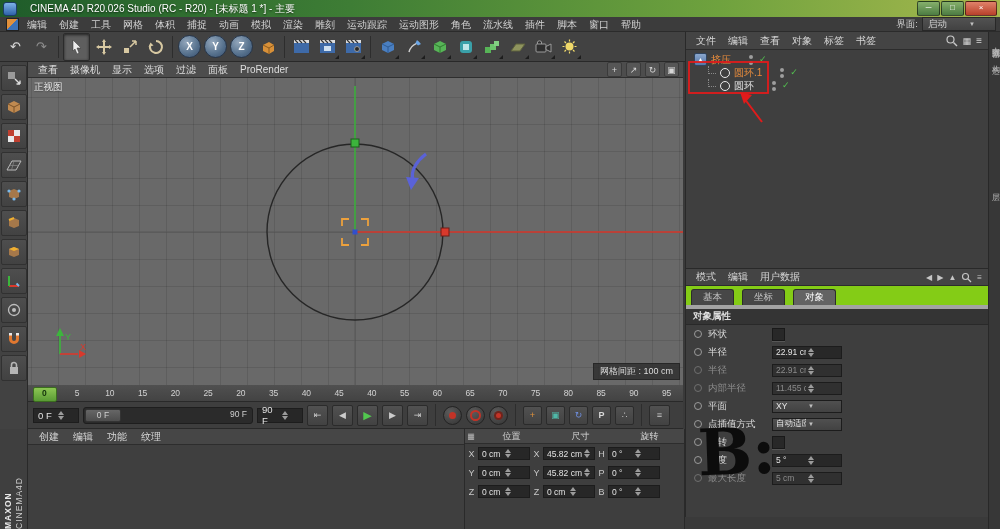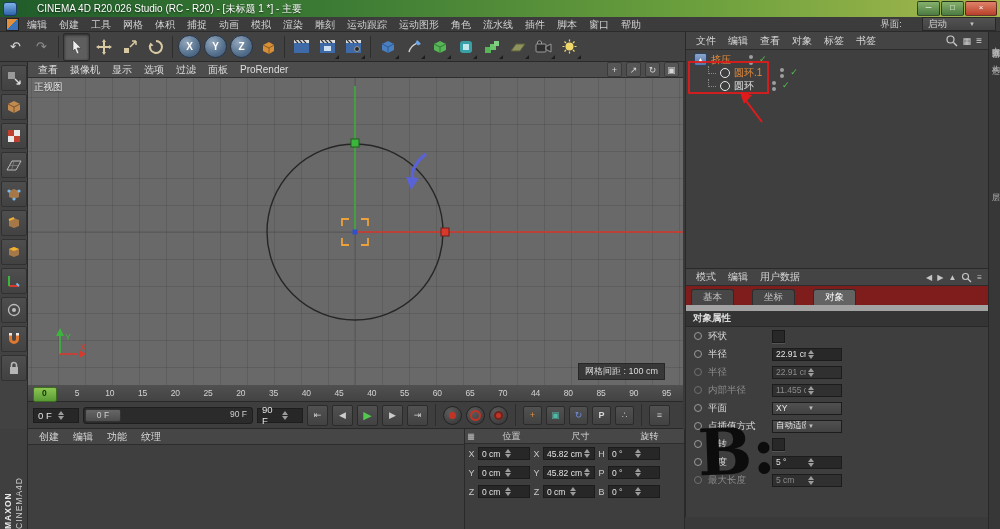--- a/index.html
+++ b/index.html
@@ -5,31 +5,31 @@
   html,body{margin:0;padding:0;background:#222}
   #root{position:relative;width:1000px;height:529px;background:#3a3a3a;
     font-family:"Liberation Sans",sans-serif;color:#d6d6d6;overflow:hidden;
     -webkit-font-smoothing:antialiased}
   .abs{position:absolute}
   
   .titlebar{left:0;top:0;width:1000px;height:17px;
     background:linear-gradient(90deg,#1f5c2a 0%,#3e7d35 35%,#6fa23e 72%,#a7b84e 100%);
     display:flex;align-items:center;padding:0 3px;box-sizing:border-box}
   .applogo{width:12px;height:12px;border-radius:3px;background:linear-gradient(#7db2e8,#2d62a8);border:1px solid #1c3c66}
-  .title-text{font-size:10px;color:#fff;text-shadow:0 1px 2px rgba(0,0,0,.65);margin-left:20px;flex:1;white-space:nowrap;overflow:hidden}
+  .title-text{font-size:10px;color:#fff;text-shadow:0 1px 2px rgba(0,0,0,.65);margin-left:13px;flex:1;white-space:nowrap;overflow:hidden}
   .win-btn{width:21px;height:13px;margin-left:1px;border:1px solid rgba(0,0,0,.55);border-radius:2px;
     font-size:8px;line-height:11px;text-align:center;color:#fff;background:linear-gradient(#86b06c,#4c7c42)}
   .win-btn.close{background:linear-gradient(#e0826a,#b8402a);width:30px}
   
   .menubar{left:0;top:17px;width:1000px;height:15px;background:#3c3c3c;border-bottom:1px solid #2b2b2b;
     display:flex;align-items:center;font-size:10px;color:#d2d2d2;box-sizing:border-box;padding:0 4px}
   .menubar .items{display:flex;align-items:center}
   .mi{padding:0 6px;line-height:15px;white-space:nowrap}
   .cubeico{width:11px;height:11px;margin:0 2px;background:linear-gradient(135deg,#e0903c 50%,#3c72b8 50%);border:1px solid #222}
-  .ifgroup{margin-left:auto;display:flex;align-items:center;gap:20px;font-size:9.5px}
+  .ifgroup{margin-left:auto;display:flex;align-items:center;gap:4px;font-size:9.5px}
   .if-dd{background:linear-gradient(#525252,#424242);border:1px solid #282828;padding:0 5px;height:12px;line-height:12px;
     display:flex;align-items:center;gap:22px;min-width:62px}
   .caret{font-size:6px;color:#c0c0c0;line-height:1}
   
   .toolbar{left:0;top:32px;width:685px;height:30px;background:#424242;border-bottom:1px solid #292929;
     display:flex;align-items:center;padding:0 3px;box-sizing:border-box;gap:1px}
   .tb{width:25px;height:26px;border-radius:2px;display:flex;align-items:center;justify-content:center;position:relative;flex:none}
   .tb.pressed{background:#5e5e5e;box-shadow:inset 0 1px 3px #222;border:1px solid #2b2b2b}
   .tsep{width:1px;height:22px;background:#2d2d2d;margin:0 3px;flex:none}
   .fly::after{content:"";position:absolute;right:1px;bottom:1px;border-left:4px solid transparent;border-bottom:4px solid #1d1d1d}
@@ -54,21 +54,21 @@
   .vpmenu .items{display:flex}
   .vpm{padding:0 6px;line-height:16px}
   .vpicons{margin-left:auto;display:flex;gap:4px;align-items:center}
   .vpi{width:13px;height:13px;display:flex;align-items:center;justify-content:center;font-size:9px;color:#d6d6d6;
     background:#565656;border:1px solid #3a3a3a;border-radius:2px}
   .vpcanvas{position:relative;height:307px;background-color:#696969;overflow:hidden;
     background-image:linear-gradient(to right,rgba(0,0,0,.10) 1px,transparent 1px),
                      linear-gradient(to bottom,rgba(0,0,0,.10) 1px,transparent 1px);
     background-size:27px 27px;background-position:3px 19px}
   .viewlabel{position:absolute;left:6px;top:3px;font-size:9.5px;color:#ebebeb;text-shadow:0 1px 1px #444}
-  .gridlabel{position:absolute;right:18px;bottom:5px;background:rgba(44,44,44,.8);border:1px solid #272727;
+  .gridlabel{position:absolute;right:3px;bottom:5px;background:rgba(44,44,44,.8);border:1px solid #272727;
     font-size:9px;color:#dcdcdc;padding:1px 6px;white-space:nowrap}
   
   .ruler{left:28px;top:385px;width:655px;height:17px;background:linear-gradient(#505050,#434343);
     border-bottom:1px solid #292929;box-sizing:border-box}
   .ticks{display:flex;position:relative;z-index:1}
   .tick{width:32.75px;text-align:center;font-size:8.5px;color:#d2d2d2;line-height:16px;flex:none}
   .ticks .tick:first-of-type{color:#12330b;font-weight:bold}
   .playhead{position:absolute;left:5px;top:2px;width:22px;height:13px;background:linear-gradient(#8cc653,#5a9b35);
     border:1px solid #3b6e1e;border-radius:2px;z-index:0}
   
@@ -132,21 +132,21 @@
   .vdots{width:4px;height:4px;border-radius:50%;background:#9e9e9e;box-shadow:0 6px 0 #9e9e9e;margin-bottom:6px}
   .chk{color:#52c24f;font-size:9px;line-height:1}
   .annot{pointer-events:none}
   
   .am{left:685px;top:268px;width:303px;height:249px;background:#3e3e3e;border-left:1px solid #292929;border-top:1px solid #292929;
     box-sizing:border-box;font-size:10px}
   .ammenu{height:16px;background:#444;border-bottom:1px solid #2c2c2c;display:flex;align-items:center;padding:0 4px}
   .ami{padding:0 6px;line-height:16px}
   .amicons{margin-left:auto;display:flex;gap:5px;align-items:center;font-size:8px;color:#c6c6c6;padding-right:2px}
   .amtitle{height:17px;display:flex;align-items:center;gap:6px;padding:0 7px;color:#e6e6e6;background:#3a3a3a;border-bottom:1px solid #2e2e2e}
-  .amtabs{display:flex;padding:3px 5px 0;gap:18px;border-bottom:6px solid #a3a3a3;background:#7f1d1d}
+  .amtabs{display:flex;padding:3px 5px 0;gap:8px;border-bottom:4px solid #a3a3a3;background:#84cc16}
   .tab{padding:1px 11px;font-size:9.5px;background:#474747;color:#c2c2c2;border:1px solid #2c2c2c;border-bottom:none;
     border-radius:3px 3px 0 0}
   .tab.active{background:#636363;color:#fff}
   .amsec{height:15px;background:#343434;border-bottom:1px solid #292929;display:flex;align-items:center;
     padding:0 7px;font-weight:bold;color:#dedede;font-size:9.5px}
   .arow{display:flex;align-items:center;height:18px;padding-left:8px;font-size:9.5px;color:#dcdcdc}
   .adot{width:6px;height:6px;border:1px solid #9a9a9a;border-radius:50%;margin-right:6px;flex:none}
   .alabel{width:64px;flex:none;white-space:nowrap}
   .acheck{width:11px;height:11px;background:#282828;border:1px solid #191919;box-shadow:0 1px 0 #565656;flex:none}
   .vf{width:70px;height:13px;background:#282828;border:1px solid #1c1c1c;display:flex;align-items:center;
@@ -465,21 +465,21 @@
         <span class="tick">25</span>
         <span class="tick">20</span>
         <span class="tick">35</span>
         <span class="tick">40</span>
         <span class="tick">45</span>
         <span class="tick">40</span>
         <span class="tick">55</span>
         <span class="tick">60</span>
         <span class="tick">65</span>
         <span class="tick">70</span>
-        <span class="tick">44</span>
+        <span class="tick">75</span>
         <span class="tick">80</span>
         <span class="tick">85</span>
         <span class="tick">90</span>
         <span class="tick">95</span>
       </div>
   </div>
 
   <div class="abs transport">
     <span class="frfield">
       <span>0 F</span>

